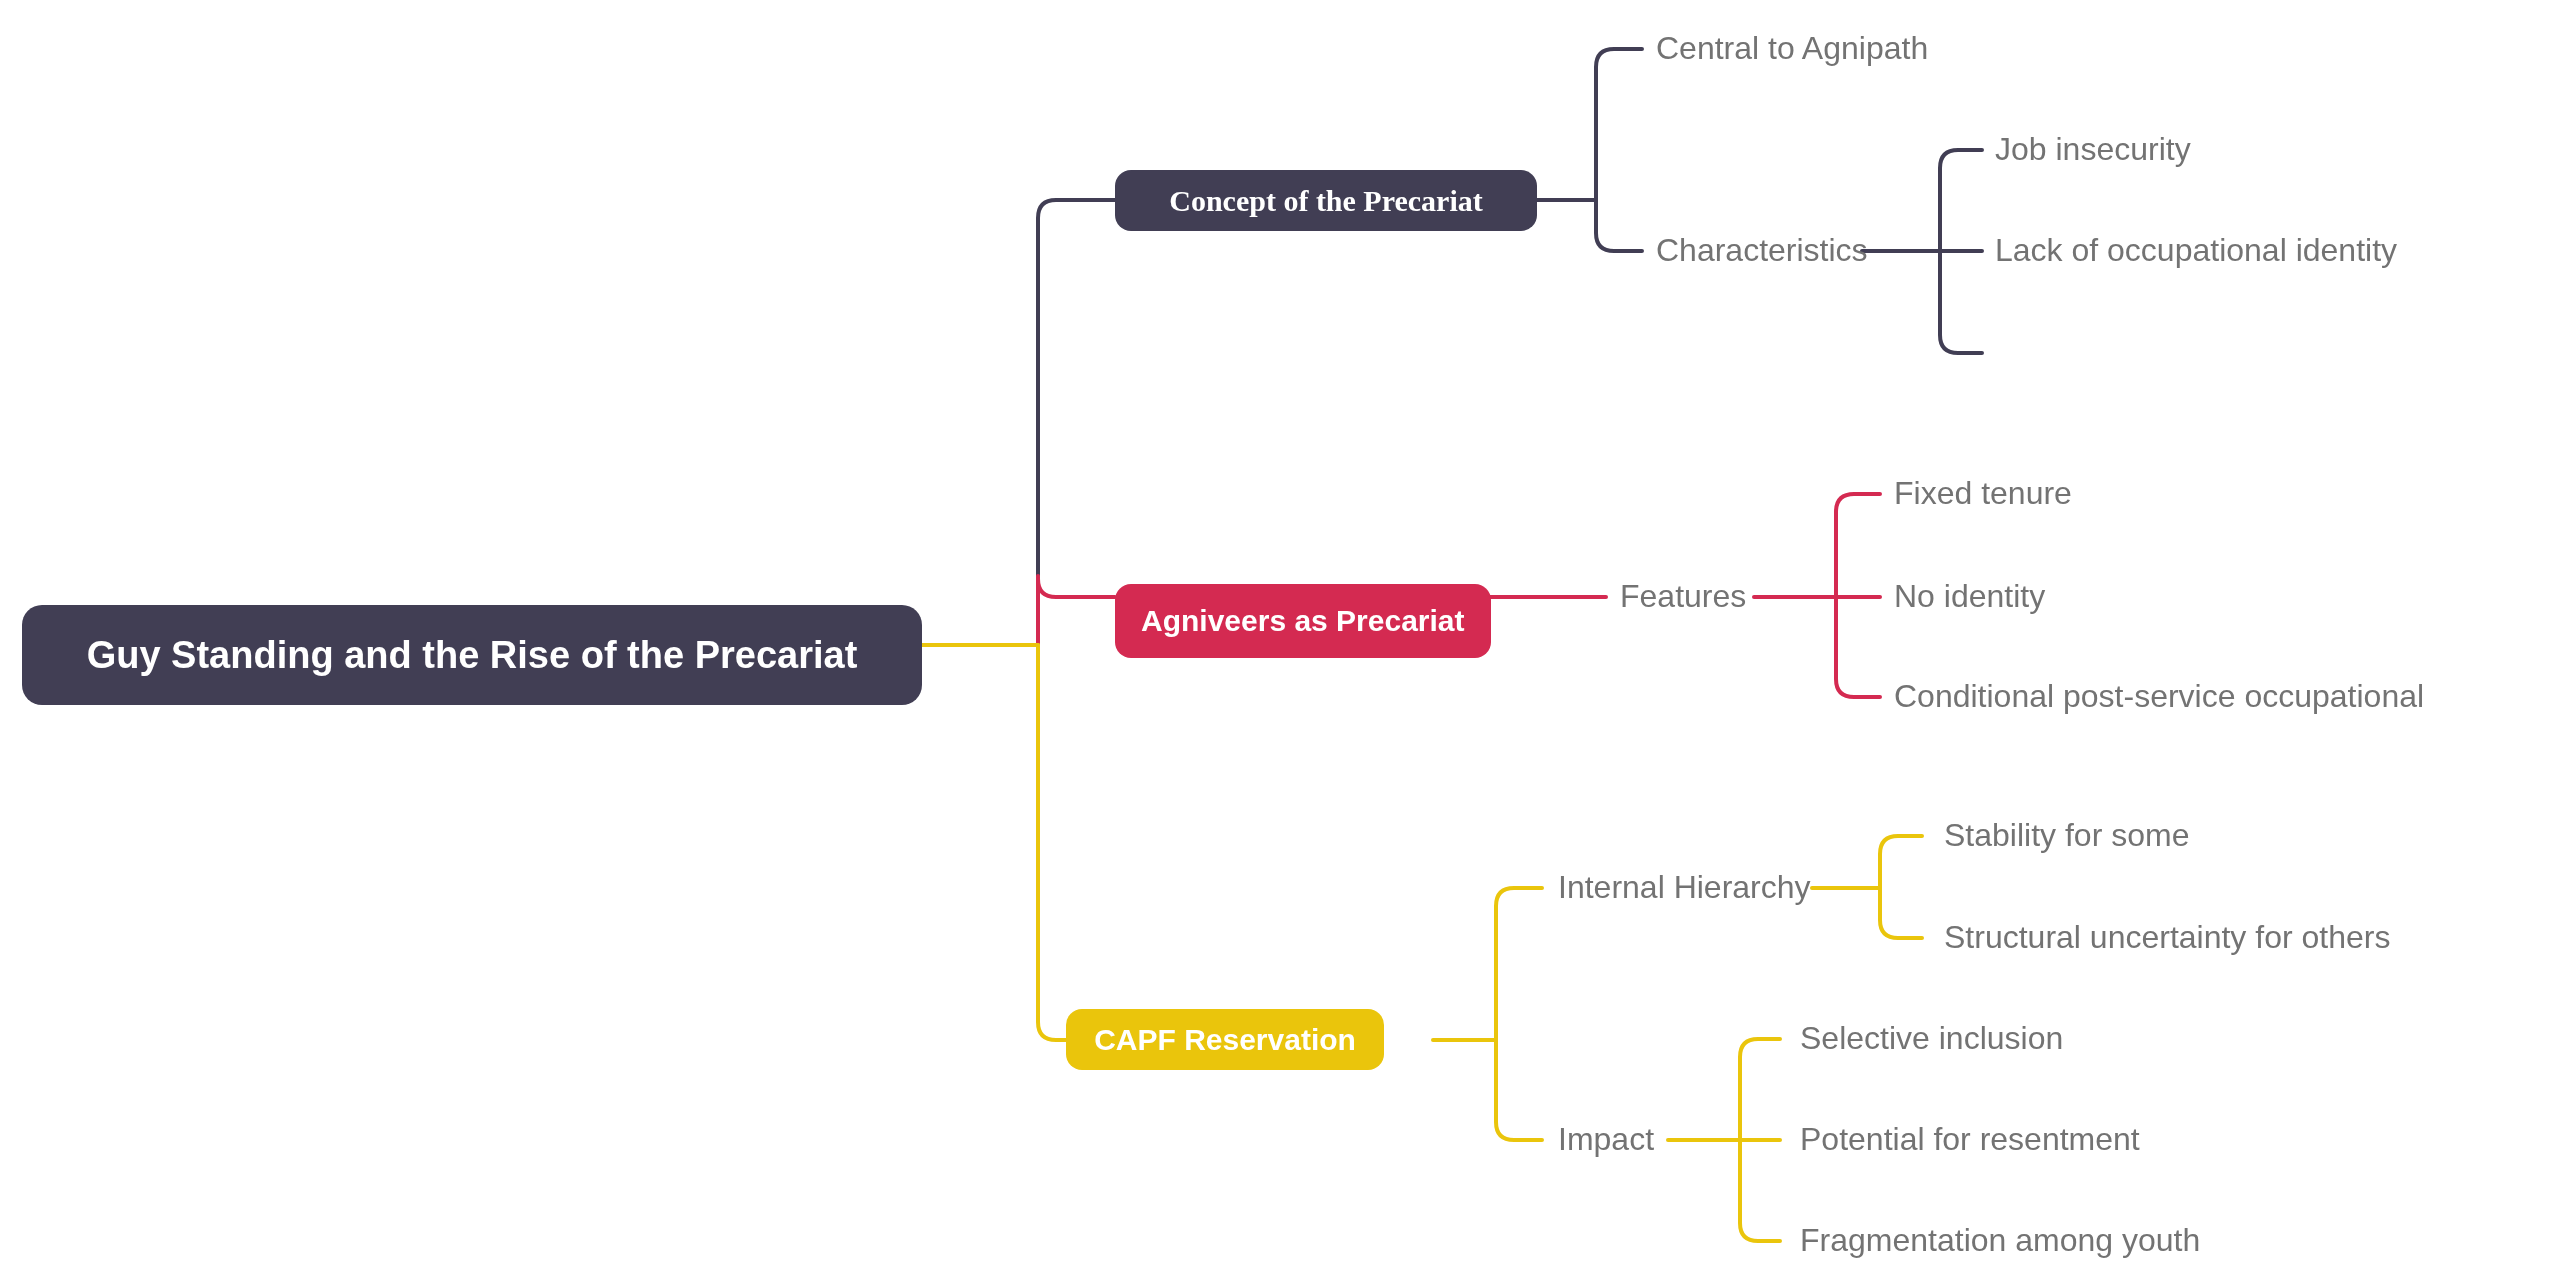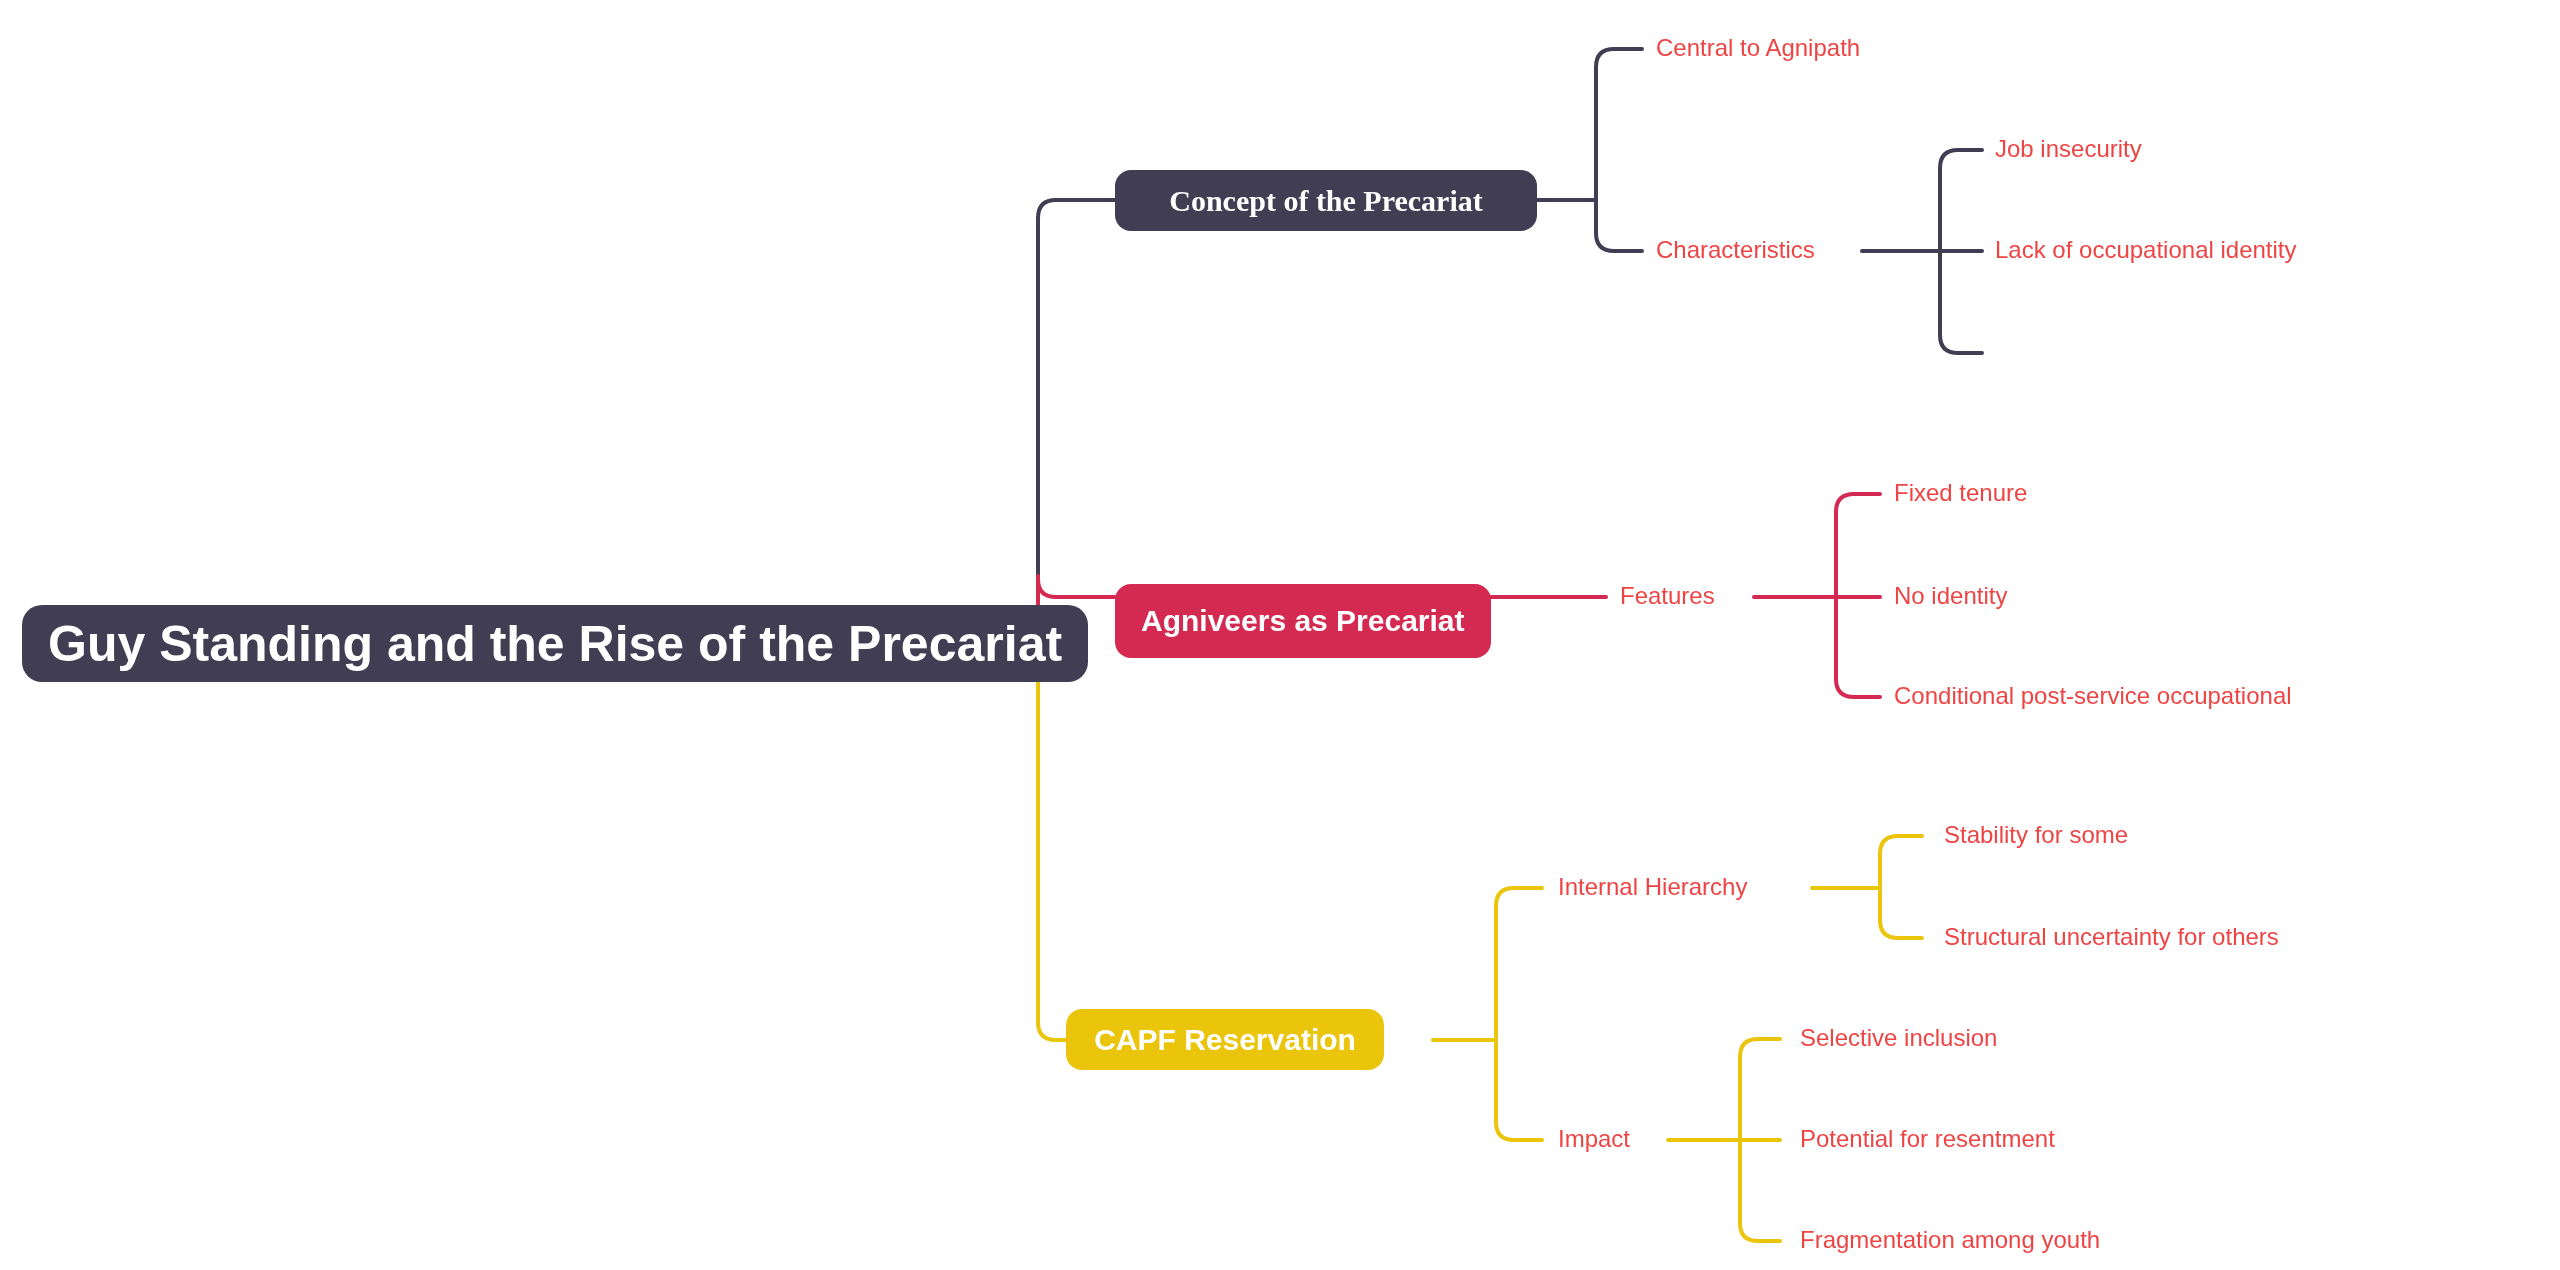--- a/index.html
+++ b/index.html
@@ -14,40 +14,40 @@
   .node{
     position:absolute;
     display:flex;align-items:center;justify-content:center;
     box-sizing:border-box;
     padding:0 26px;
     color:#ffffff;font-weight:700;
     white-space:nowrap;
     border-radius:16px;
   }
   .node-root{
-    left:22px;top:605px;min-width:900px;height:77px;
-    background:#413e54;border-radius:20px;font-size:50px;
+    left:22px;top:605px;min-width:900px;height:100px;
+    background:#413e54;border-radius:20px;font-size:38px;
   }
   .node-concept{
     left:1115px;top:170px;min-width:422px;height:61px;
     background:#413e54;font-size:30px;font-family:Liberation Serif, serif;
   }
   .node-agniveers{
     left:1115px;top:584px;min-width:356px;height:74px;
     background:#d42a51;font-size:30px;
   }
   .node-capf{
     left:1066px;top:1009px;min-width:318px;height:61px;
     background:#eac50c;font-size:30px;
   }
   .leaf{
     position:absolute;
     transform:translateY(-52%);
     white-space:nowrap;
-    color:#ef4444;font-size:24px;font-weight:400;
+    color:#737373;font-size:32px;font-weight:400;
   }
 </style>
 </head>
 <body>
 
 <div id="canvas">
 
   <svg id="connectors" viewBox="0 0 2560 1270" fill="none" stroke-linecap="round" stroke-width="4">
 
     <g stroke="#413e54">

